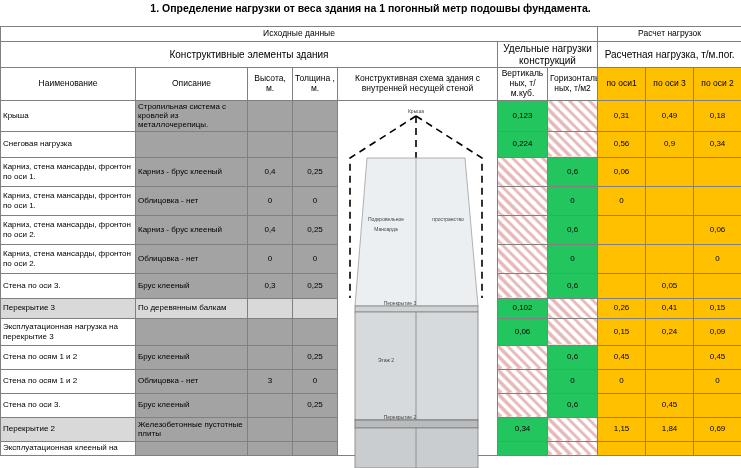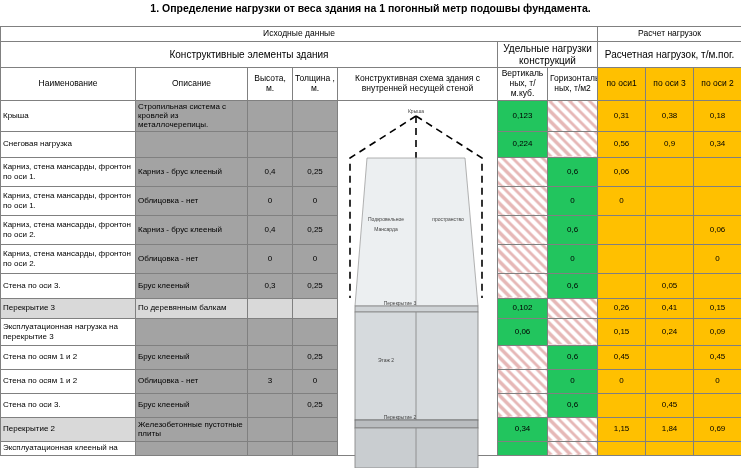--- a/index.html
+++ b/index.html
@@ -127,21 +127,21 @@
       <col style="width:48px">
     </colgroup>
     <thead>
       <tr>
         <th class="hdr-group" colspan="7">Исходные данные</th>
         <th class="hdr-group" colspan="3">Расчет нагрузок</th>
       </tr>
       <tr>
         <th class="hdr-sub" colspan="5">Конструктивные элементы здания</th>
         <th class="hdr-sub" colspan="2">Удельные нагрузки конструкций</th>
-        <th class="hdr-sub" colspan="3">Расчетная нагрузок, т/м.пог.</th>
+        <th class="hdr-sub" colspan="3">Расчетная нагрузка, т/м.пог.</th>
       </tr>
       <tr>
         <th class="hdr-col">Наименование</th>
         <th class="hdr-col">Описание</th>
         <th class="hdr-col">Высота, м.</th>
         <th class="hdr-col">Толщина , м.</th>
         <th class="hdr-col">Конструктивная схема здания с внутренней несущей стеной</th>
         <th class="hdr-col">Вертикаль ных, т/м.куб.</th>
         <th class="hdr-col">Горизонталь ных, т/м2</th>
         <th class="hdr-col f-orange">по оси1</th>
@@ -152,21 +152,21 @@
     <tbody id="tbody">
         <tr style="height: 26px;">
           <td class="f-plain l name-cell">Крыша</td>
           <td class="f-pink l desc-cell tiny">Стропильная система с кровлей из металлочерепицы.</td>
           <td class="f-pink c"></td>
           <td class="f-pink c"></td>
           <td class="schema-cell" rowspan="14"></td>
           <td class="f-pink-l c">0,123</td>
           <td class="f-hatch c"></td>
           <td class="f-orange c">0,31</td>
-          <td class="f-orange c">0,38</td>
+          <td class="f-orange c">0,49</td>
           <td class="f-orange c">0,18</td>
         </tr>
         <tr style="height: 26px;">
           <td class="f-plain l name-cell">Снеговая нагрузка</td>
           <td class="f-pink l desc-cell"></td>
           <td class="f-pink c"></td>
           <td class="f-pink c"></td>
           <td class="f-pink-l c">0,224</td>
           <td class="f-hatch c"></td>
           <td class="f-orange c">0,56</td>

